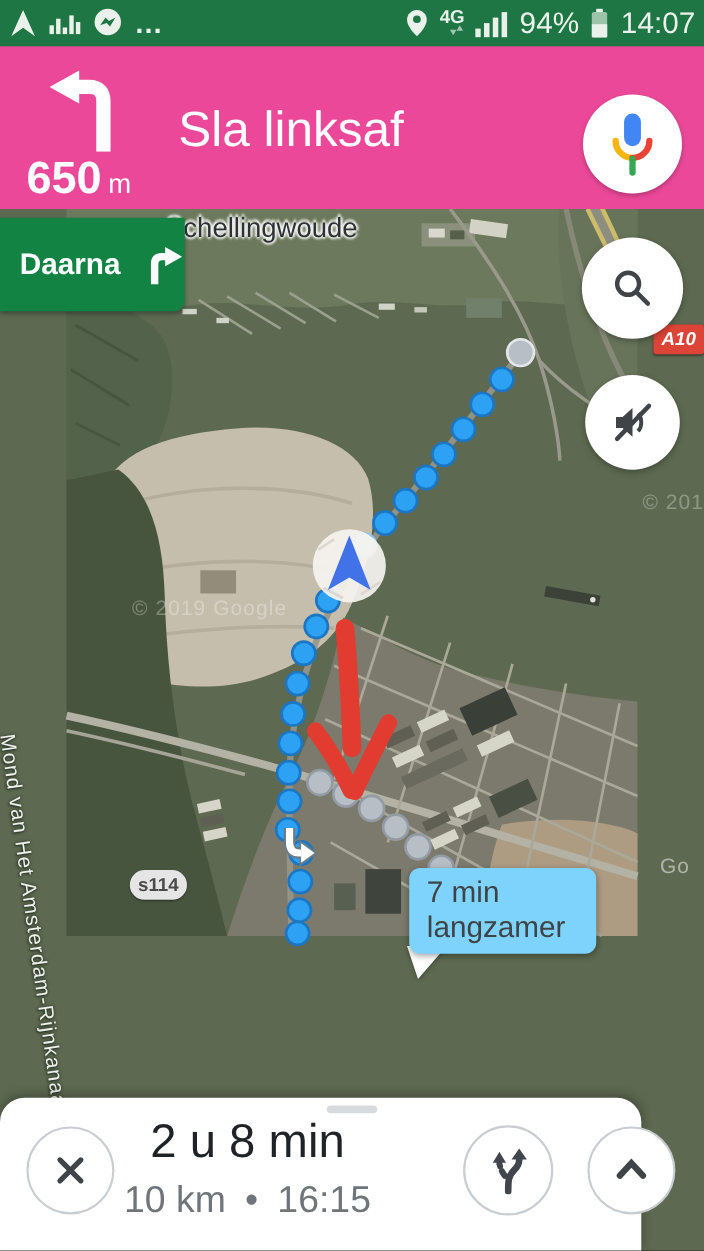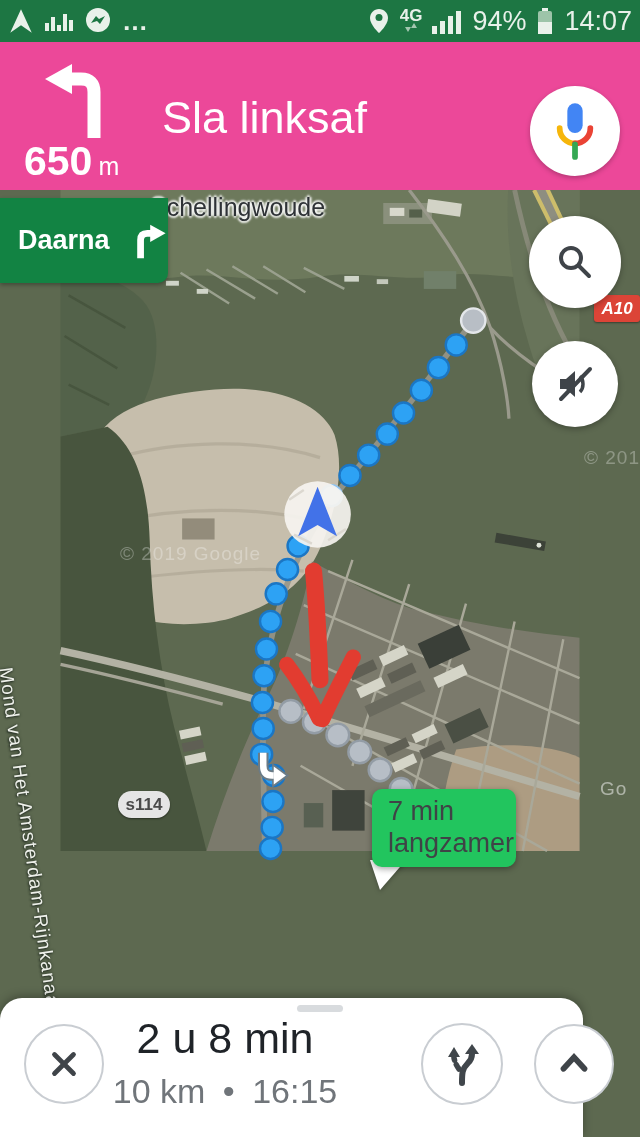--- a/index.html
+++ b/index.html
@@ -4,21 +4,21 @@
 <style>
   html,body{margin:0;padding:0;background:#222;}
   *{box-sizing:border-box;font-family:"Liberation Sans","DejaVu Sans",sans-serif;}
   .screen{position:relative;width:640px;height:1137px;overflow:hidden;background:#5d6950;margin:0 auto;}
 
   
   .status-bar{position:absolute;left:0;top:0;width:640px;height:42px;background:#1d7643;z-index:50;
     display:flex;align-items:center;justify-content:space-between;padding:0 8px;color:#e9f1ea;}
   .sb-group{display:flex;align-items:center;gap:10px;}
   .sb-text{font-size:27px;color:#e9f1ea;}
-  .sb-small{font-size:17px;font-weight:700;line-height:11px;text-align:center;}
+  .sb-small{font-size:17px;font-weight:700;line-height:11px;text-align:right;}
   .sb-ellipsis{font-size:26px;font-weight:700;letter-spacing:2px;line-height:10px;}
 
   
   .nav-banner{position:absolute;left:0;top:42px;width:640px;height:148px;background:#ec4899;z-index:45;}
   .turn-arrow{position:absolute;left:40px;top:20px;}
   .distance-row{position:absolute;left:24px;top:96px;white-space:nowrap;color:#fff;}
   .distance-val{font-size:41px;font-weight:700;}
   .distance-unit{font-size:25px;font-weight:400;margin-left:6px;}
   .instruction{position:absolute;left:162px;top:50px;font-size:45px;font-weight:400;color:#fff;white-space:nowrap;text-align:right;}
   .mic-btn{position:absolute;left:530px;top:44px;width:90px;height:90px;border-radius:50%;background:#fff;
@@ -45,21 +45,21 @@
     font-size:17px;font-weight:700;color:#4a4a4a;}
   .badge-a10{position:absolute;left:594px;top:295px;width:46px;height:27px;z-index:6;background:#dc4437;border-radius:3px;
     box-shadow:0 1px 2px rgba(0,0,0,.4);display:flex;align-items:center;justify-content:center;
     font-size:17px;font-weight:700;color:#fff;font-style:italic;}
 
   .circle-btn{position:absolute;border-radius:50%;background:#fff;display:flex;align-items:center;justify-content:center;
     box-shadow:0 2px 6px rgba(0,0,0,.3);z-index:10;}
   .search-btn{left:529px;top:216px;width:92px;height:92px;}
   .mute-btn{left:532px;top:341px;width:86px;height:86px;}
 
-  .callout{position:absolute;left:372px;top:789px;width:144px;height:78px;background:#22c55e;border-radius:10px;z-index:12;
+  .callout{position:absolute;left:372px;top:789px;width:170px;height:78px;background:#7dd3fc;border-radius:10px;z-index:12;
     box-shadow:0 2px 6px rgba(0,0,0,.35);padding:6px 0 0 16px;}
   .callout .line{font-size:27px;color:#3f4346;line-height:32px;}
   .callout-tail{position:absolute;left:370px;top:860px;z-index:11;width:0;height:0;
     border-left:10px solid transparent;border-right:26px solid transparent;border-top:30px solid #fff;
     filter:drop-shadow(0 2px 2px rgba(0,0,0,.25));}
 
   
   .bottom-sheet{position:absolute;left:0;top:998px;width:583px;height:139px;background:#fff;z-index:60;
     border-radius:22px 22px 0 0;box-shadow:0 -2px 10px rgba(0,0,0,.3);}
   .drag-handle{position:absolute;left:297px;top:7px;width:46px;height:7px;background:#d8dbde;border-radius:4px;}

